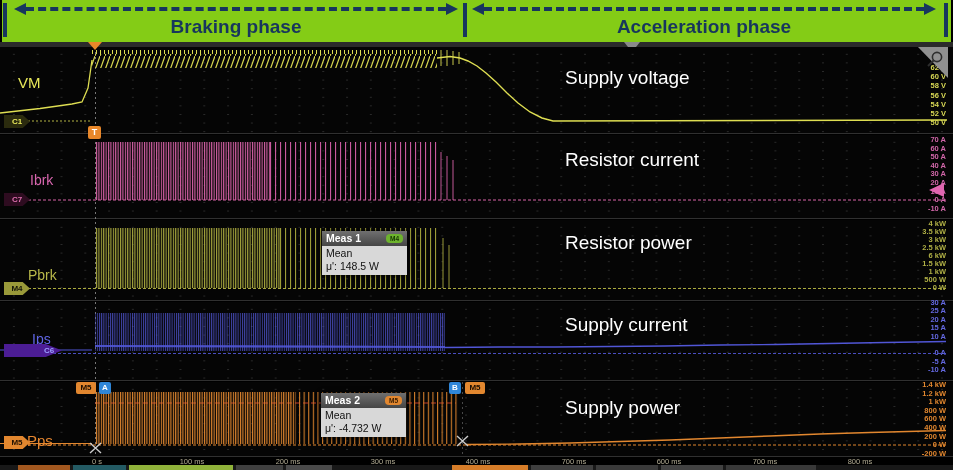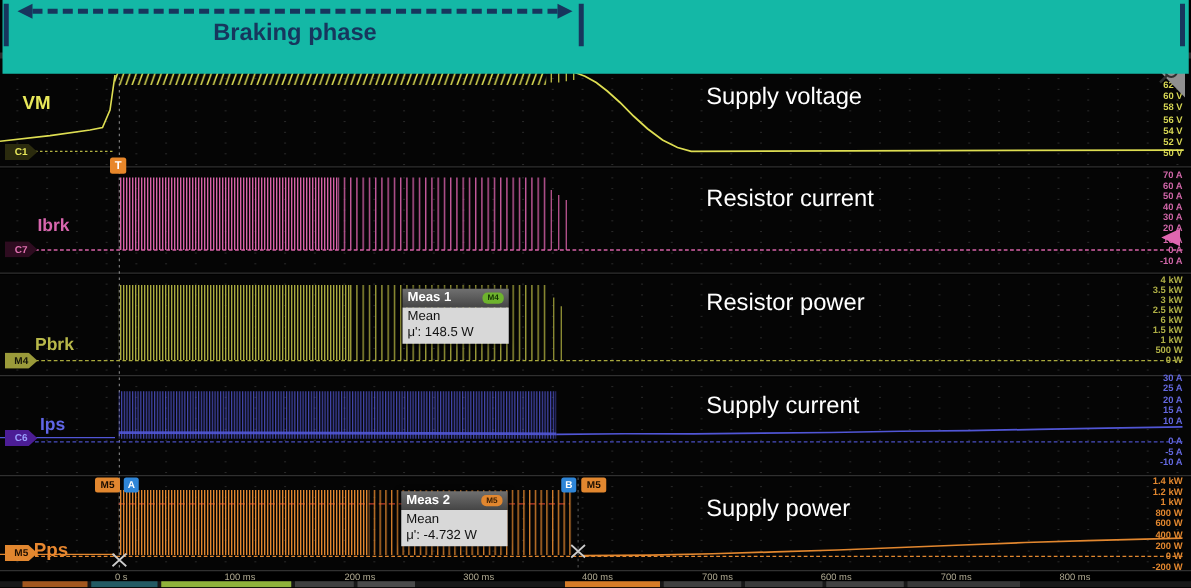--- a/index.html
+++ b/index.html
@@ -1,20 +1,20 @@
 <!DOCTYPE html>
 <html><head>
 <meta charset="utf-8">
 <style>
   html,body{margin:0;padding:0;background:#000;}
   #screen{position:relative;width:953px;height:470px;background:#000;overflow:hidden;
           font-family:"Liberation Sans",sans-serif;}
 
   
-  .banner{position:absolute;left:2px;top:0;width:949px;height:59px;background:#14b8a6;}
+  .banner{position:absolute;left:2px;top:0;width:949px;height:42px;background:#84cc16;}
   .phase{position:absolute;top:3px;}
   .left-phase{left:12px;width:444px;}
   .right-phase{left:470px;width:464px;}
   .arrow-row{display:flex;align-items:center;height:12px;}
   .dash{flex:1;border-top:4px dashed #17365d;}
   .ah{width:0;height:0;border-top:6px solid transparent;border-bottom:6px solid transparent;}
   .ah.l{border-right:12px solid #17365d;}
   .ah.r{border-left:12px solid #17365d;}
   .phase-label{text-align:center;font-size:19px;font-weight:bold;color:#17365d;margin-top:1px;}
   .vbar{position:absolute;top:3px;width:4px;height:34px;background:#17365d;}
@@ -32,39 +32,39 @@
   
   .scale{position:absolute;left:870px;width:76px;text-align:right;font-size:7.5px;font-weight:bold;}
   .scale span{display:block;}
   #sc1{top:63px;line-height:9.2px;color:#d8d855;}
   #sc2{top:136px;line-height:8.6px;color:#d066a8;}
   #sc3{top:220px;line-height:8px;color:#b0b046;}
   #sc4{top:299px;line-height:8.4px;color:#6468e0;}
   #sc5{top:381px;line-height:8.6px;color:#e2872f;}
 
   
-  .tn{position:absolute;font-weight:bold;}
+  .tn{position:absolute;font-weight:normal;}
   #tn1{left:18px;top:74px;color:#e8e85a;font-size:15px;}
   #tn2{left:30px;top:172px;color:#d866ae;font-size:14px;}
   #tn3{left:28px;top:267px;color:#b8b84a;font-size:14px;}
   #tn4{left:32px;top:331px;color:#6066e6;font-size:14px;}
   #tn5{left:27px;top:432px;color:#e8872f;font-size:15px;}
 
   
   .annot{position:absolute;left:565px;color:#fff;font-size:19px;font-weight:500;}
   #an1{top:67px;} #an2{top:149px;} #an3{top:232px;} #an4{top:314px;text-align:center;} #an5{top:397px;}
 
   
   .chbadge{position:absolute;left:4px;width:26px;height:13px;font-size:8px;font-weight:bold;
            line-height:13px;text-align:center;
            clip-path:polygon(0 0,72% 0,100% 50%,72% 100%,0 100%);}
   #cb1{top:115px;background:#2b2b0e;color:#e8e85a;}
   #cb2{top:193px;background:#2e0c20;color:#e070b0;}
   #cb3{top:282px;background:#9a9a3a;color:#15150a;}
-  #cb4{top:344px;background:#4c1d95;color:#9aa0ff;}
+  #cb4{top:344px;background:#4c1d95;color:#9aa0ff;padding-left:32px;}
   #cb5{top:436px;background:#e2872f;color:#201000;}
 
   
   .cbdg{position:absolute;height:12px;line-height:12px;text-align:center;font-weight:bold;
         font-size:8px;border-radius:2px;}
   #tb{left:88px;top:126px;width:13px;height:13px;line-height:13px;background:#e8872a;color:#fff;font-size:9px;}
   #m5l{left:76px;top:382px;width:20px;background:#e2872f;color:#1a0d00;}
   #ab{left:99px;top:382px;width:12px;background:#2f86d8;color:#fff;}
   #bb{left:449px;top:382px;width:12px;background:#2f86d8;color:#fff;}
   #m5r{left:465px;top:382px;width:20px;background:#e2872f;color:#1a0d00;}
@@ -332,15 +332,23 @@
     <div class="vbar" style="left:461px"></div>
     <div class="vbar" style="left:942px"></div>
     <div class="phase left-phase">
       <div class="arrow-row">
         <div class="ah l"></div>
         <div class="dash"></div>
         <div class="ah r"></div>
       </div>
       <div class="phase-label">Braking phase</div>
     </div>
+    <div class="phase right-phase">
+      <div class="arrow-row">
+        <div class="ah l"></div>
+        <div class="dash"></div>
+        <div class="ah r"></div>
+      </div>
+      <div class="phase-label">Acceleration phase</div>
+    </div>
   </div>
 
 </div>
 
 </body></html>

